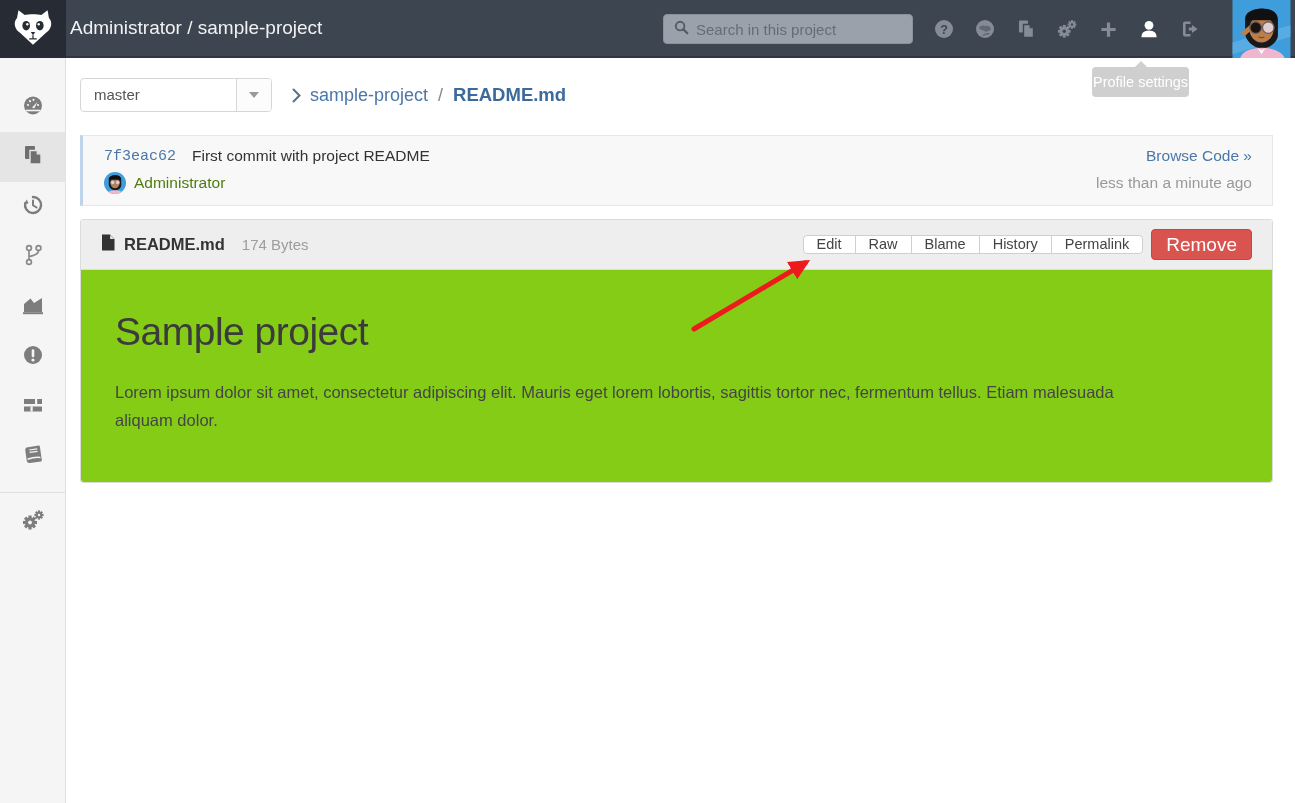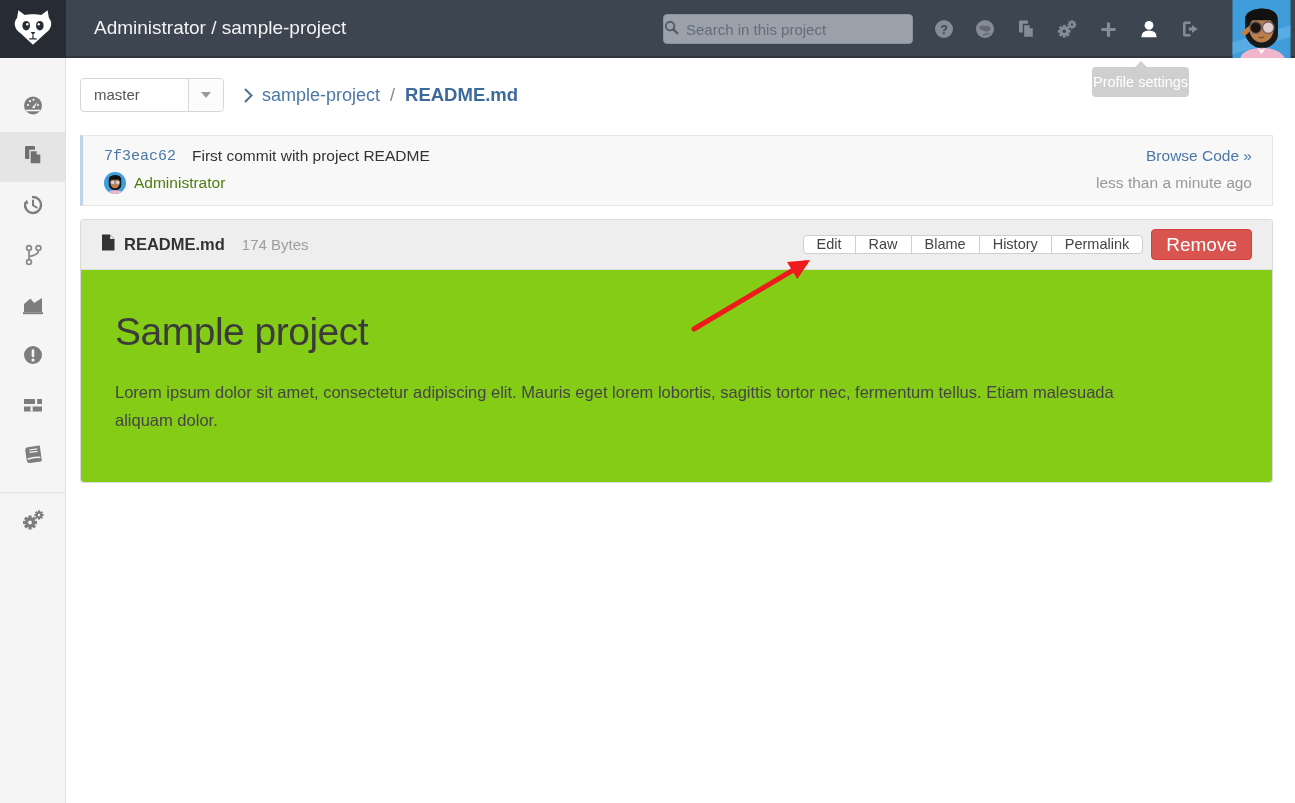--- a/index.html
+++ b/index.html
@@ -6,25 +6,25 @@
   html,body { width:1295px; height:803px; }
   body {
     font-family: "Liberation Sans", sans-serif;
     background:#ffffff; position:relative; overflow:hidden; color:#444;
   }
   
   .topbar { position:absolute; top:0; left:0; width:1295px; height:58px;
     background:#3d4551; border-bottom:2px solid #31363e; z-index:5; }
   .logo-box { position:absolute; top:0; left:0; width:66px; height:58px;
     background:#272c34; display:flex; align-items:center; justify-content:center; cursor:pointer; }
-  .app-title { position:absolute; left:94px; top:0; height:56px; line-height:56px;
+  .app-title { position:absolute; left:70px; top:0; height:56px; line-height:56px;
     color:#f2f2f2; font-size:19px; }
   .search-box { position:absolute; left:663px; top:14px; width:250px; height:30px;
     background:#9aa1aa; border:1px solid #8a919b; border-radius:4px;
-    display:flex; align-items:center; padding:0 0; }
+    display:flex; align-items:center; padding:0 10px; }
   .search-box input { flex:1; background:transparent; border:none; outline:none;
     font-size:15px; color:#39404a; font-family:"Liberation Sans",sans-serif; margin-left:7px; }
   .search-box input::placeholder { color:#646c77; opacity:1; }
   .topbar-nav { position:absolute; right:95px; top:0; height:58px;
     display:flex; align-items:center; gap:21px; }
   .nav-icon { width:20px; height:20px; display:flex; align-items:center;
     justify-content:center; cursor:pointer; }
   .avatar-btn { position:absolute; top:0; right:3px; width:61px; height:58px;
     overflow:hidden; cursor:pointer; }
   .avatar-btn svg { width:100%; height:100%; display:block; }
@@ -39,21 +39,21 @@
   .sidebar { position:absolute; top:58px; left:0; bottom:0; width:66px;
     background:#f5f5f5; border-right:1px solid #e1e1e1; padding-top:24px; }
   .side-item { height:50px; display:flex; align-items:center; justify-content:center; cursor:pointer; }
   .side-item.active { background:#e5e5e5; }
   .side-sep { border:none; border-top:1px solid #e0e0e0; margin:10px 0 0 0; }
   .side-item.settings { margin-top:4px; }
   
   .content { position:absolute; top:58px; left:66px; right:0; bottom:0;
     background:#fff; padding:0 22px 0 14px; }
   .tree-row { margin-top:20px; display:flex; align-items:center; height:34px; }
-  .branch-select { width:144px; height:34px; border:1px solid #d6d6d6; border-radius:4px;
+  .branch-select { width:192px; height:34px; border:1px solid #d6d6d6; border-radius:4px;
     background:#fff; display:flex; overflow:hidden; cursor:pointer; }
   .branch-label { flex:1; font-size:15px; color:#555; line-height:32px; padding-left:13px; }
   .branch-caret { width:35px; border-left:1px solid #d6d6d6; background:#fcfcfc;
     display:flex; align-items:center; justify-content:center; }
   .caret-down { width:0; height:0; border-left:5px solid transparent;
     border-right:5px solid transparent; border-top:6px solid #9a9a9a; }
   .breadcrumb { display:flex; align-items:center; margin-left:20px; font-size:18px; }
   .crumb-chevron { margin-right:9px; display:flex; align-items:center; }
   .crumb-link { color:#4a77a8; text-decoration:none; cursor:pointer; }
   .crumb-sep { color:#888; margin:0 10px; }

